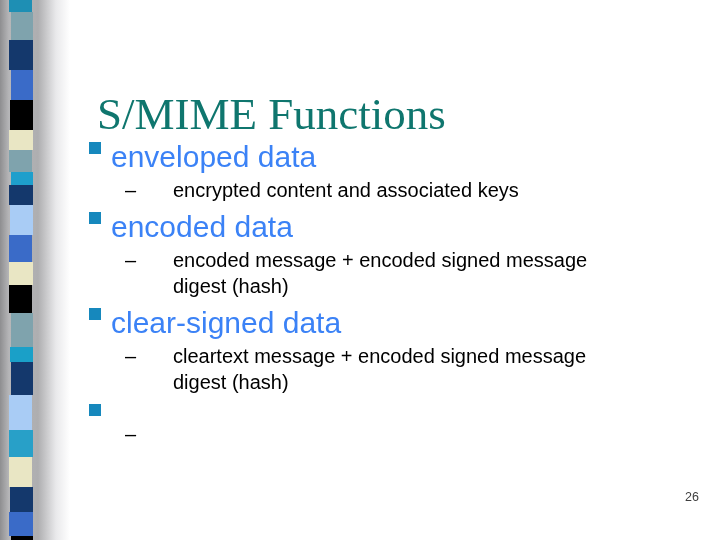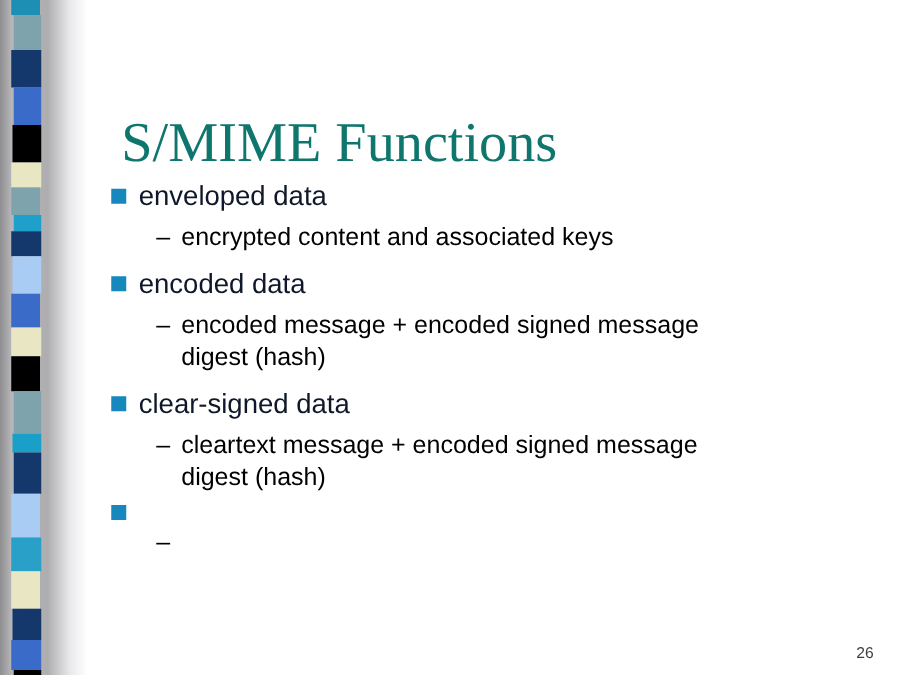--- a/index.html
+++ b/index.html
@@ -27,38 +27,38 @@
     position:absolute;left:97px;top:58px;
     font-family:"Liberation Serif", serif;
     font-size:45px;line-height:52px;font-weight:400;
     white-space:nowrap;
   }
 
   .content{
     position:absolute;left:88px;top:142px;width:580px;
   }
   .h-row{
-    display:flex;align-items:center;
-    font-size:22px;line-height:30px;color:#0f172a;
+    display:flex;align-items:flex-start;
+    font-size:30px;line-height:30px;color:#3b82f6;
     margin:0 0 5px 0;padding-left:1px;
   }
   .sq{
     width:12px;height:12px;flex:0 0 12px;margin-right:10px;
   }
   .sub-row{
     display:flex;align-items:flex-start;
     font-size:20px;line-height:26px;color:#000;
     margin:0 0 9px 0;padding-left:37px;
   }
   .dash{flex:0 0 20px;}
-  .sub-text{max-width:445px;}
+  .sub-text{max-width:445px;margin-left:28px;}
 
   .pagenum{
     position:absolute;top:490px;right:21px;
-    font-size:12.5px;line-height:14px;margin-top:25px;
+    font-size:12.5px;line-height:14px;
   }
 </style>
 </head>
 <body>
 
 <div class="gutter"></div>
 <div class="strip">
     <div class="strip-block" style="height: 12px; background-color: rgb(30, 143, 180);"></div>
     <div class="strip-block" style="height: 28px; background-color: rgb(127, 163, 173);"></div>
     <div class="strip-block" style="height: 30px; background-color: rgb(20, 56, 108);"></div>

